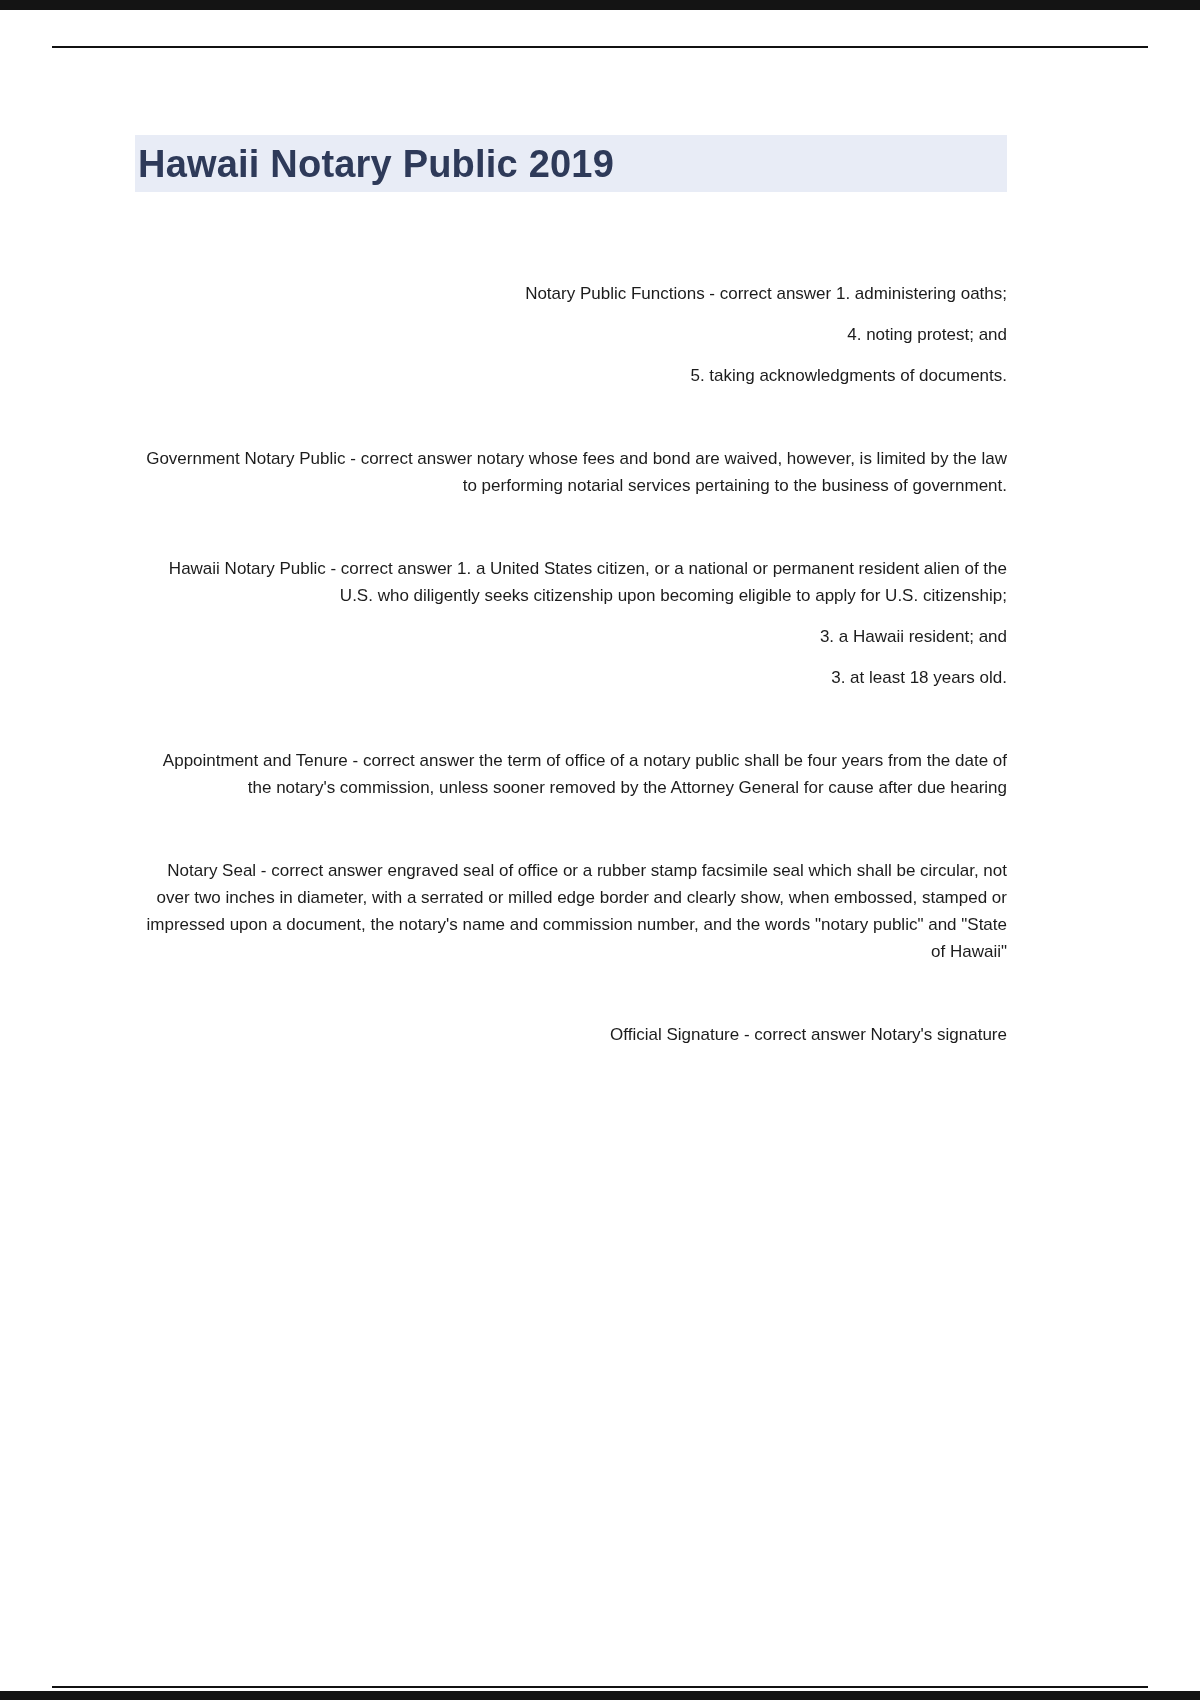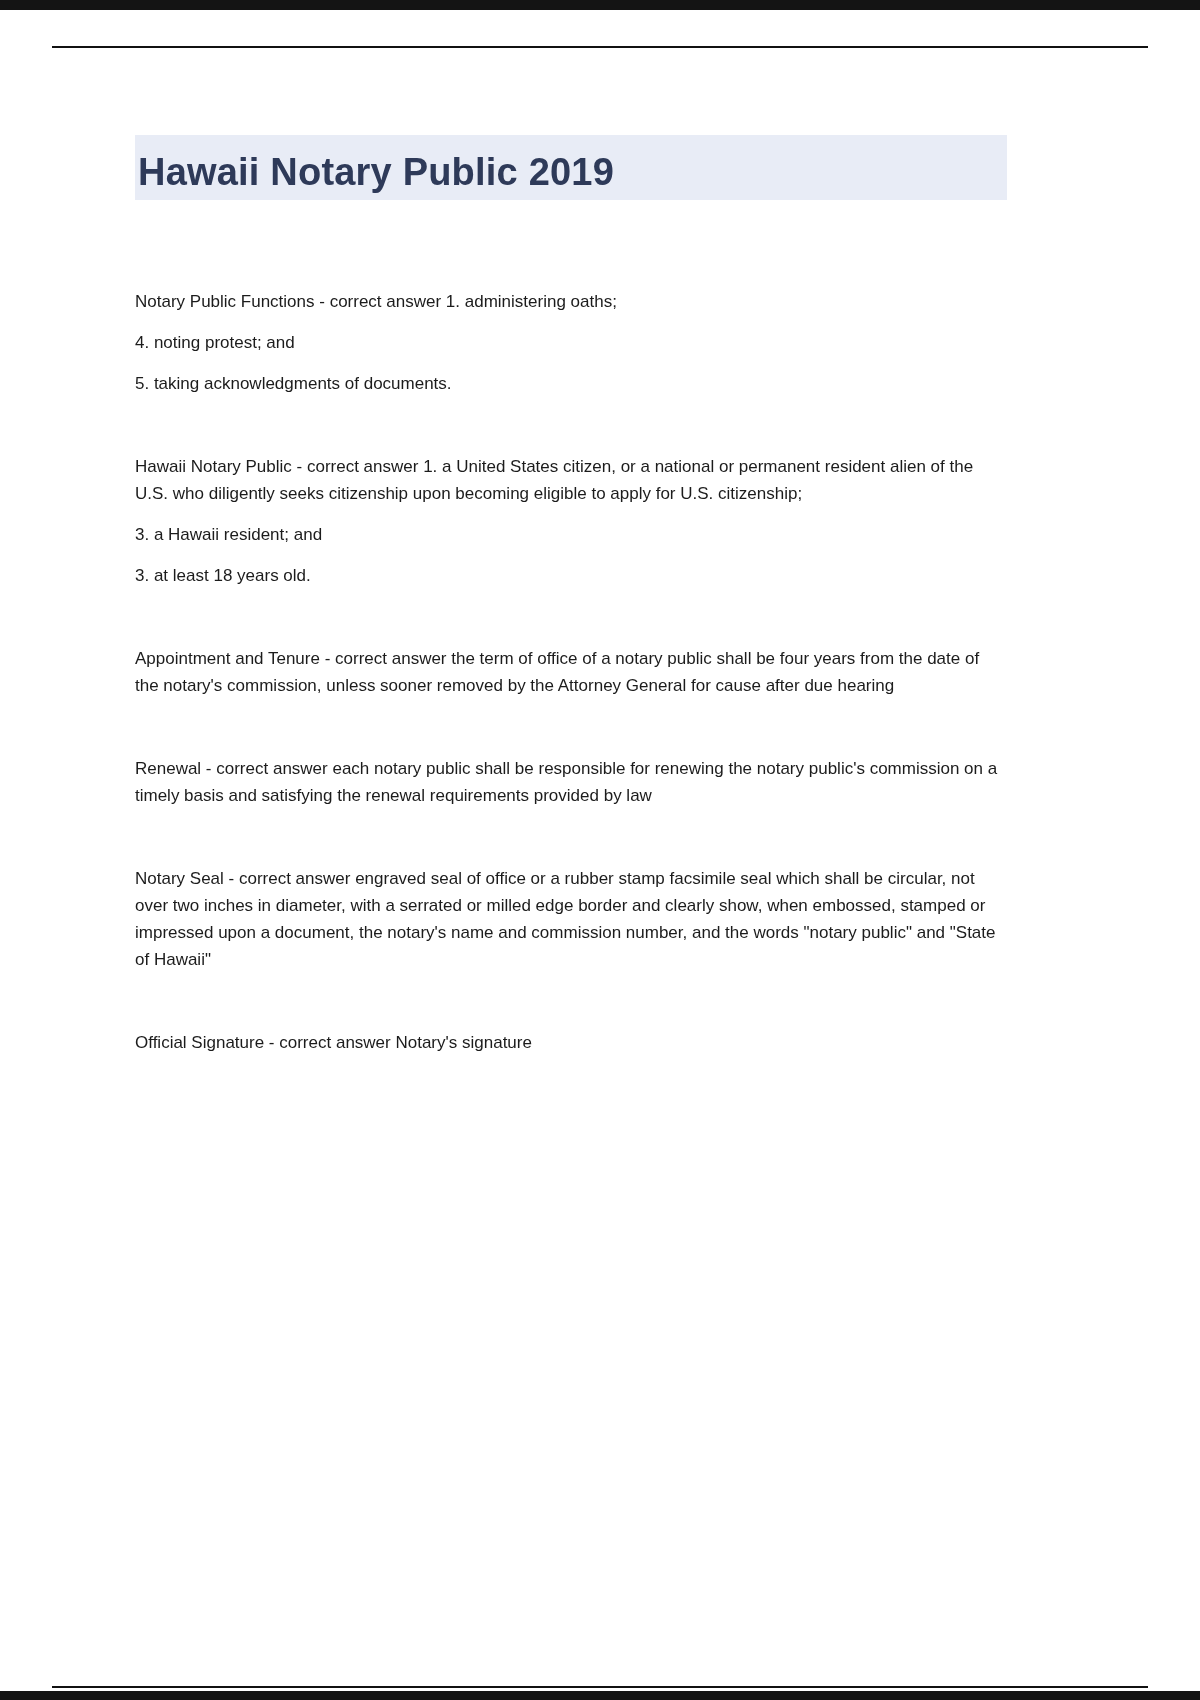--- a/index.html
+++ b/index.html
@@ -35,37 +35,38 @@
   .rule.top { top: 46px; }
   .rule.bottom { top: 1686px; }
   .content {
     position: absolute;
     left: 135px;
     top: 135px;
     width: 872px;
   }
   h1.doc-title {
     margin: 0 0 88px 0;
-    padding: 16px 6px 6px 3px;
+    padding: 8px 6px 6px 3px;
     font-size: 38px;
     font-weight: bold;
     letter-spacing: 0.2px;
     color: #2e3a59;
     background: #e8ecf6;
     box-sizing: border-box;
     width: 100%;
   }
   .block {
     margin: 0 0 56px 0;
   }
   .block p {
     margin: 0 0 14px 0;
     font-size: 17px;
     line-height: 27px;
     color: #1c1c1c;
+    text-align: right;
   }
   .block p:last-child {
     margin-bottom: 0;
   }
 </style>
 </head>
 <body>
 
 <div class="page">
   <div class="edge-bar top"></div>
@@ -73,34 +74,34 @@
 
   <div class="content">
     <h1 class="doc-title">Hawaii Notary Public 2019</h1>
 
     <section class="block">
       <p>Notary Public Functions - correct answer 1. administering oaths;</p>
       <p>4. noting protest; and</p>
       <p>5. taking acknowledgments of documents.</p>
     </section>
 
+    <section class="block">
+      <p>Government Notary Public - correct answer notary whose fees and bond are waived, however, is limited by the law to performing notarial services pertaining to the business of government.</p>
+    </section>
 
     <section class="block">
       <p>Hawaii Notary Public - correct answer 1. a United States citizen, or a national or permanent resident alien of the U.S. who diligently seeks citizenship upon becoming eligible to apply for U.S. citizenship;</p>
       <p>3. a Hawaii resident; and</p>
       <p>3. at least 18 years old.</p>
     </section>
 
     <section class="block">
       <p>Appointment and Tenure - correct answer the term of office of a notary public shall be four years from the date of the notary's commission, unless sooner removed by the Attorney General for cause after due hearing</p>
     </section>
 
-    <section class="block">
-      <p>Renewal - correct answer each notary public shall be responsible for renewing the notary public's commission on a timely basis and satisfying the renewal requirements provided by law</p>
-    </section>
 
     <section class="block">
       <p>Notary Seal - correct answer engraved seal of office or a rubber stamp facsimile seal which shall be circular, not over two inches in diameter, with a serrated or milled edge border and clearly show, when embossed, stamped or impressed upon a document, the notary's name and commission number, and the words "notary public" and "State of Hawaii"</p>
     </section>
 
     <section class="block">
       <p>Official Signature - correct answer Notary's signature</p>
     </section>
   </div>
 

